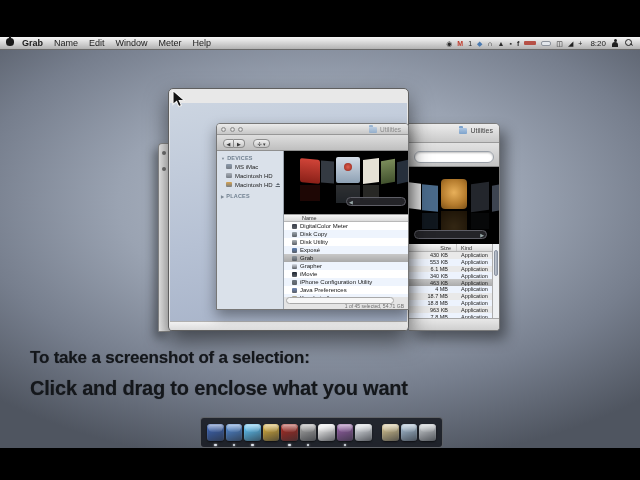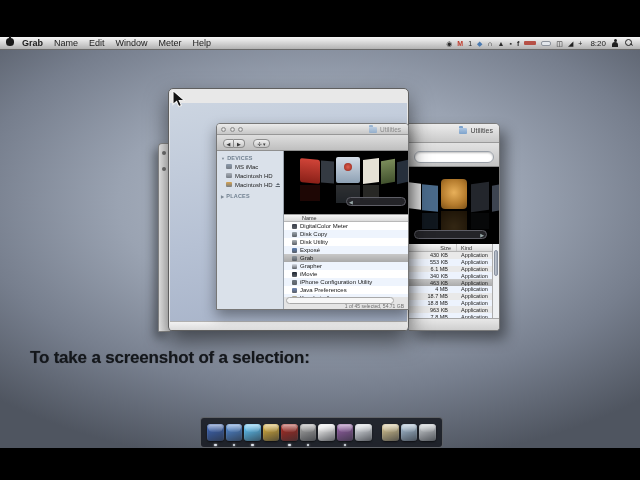--- a/index.html
+++ b/index.html
@@ -404,20 +404,21 @@
         <div class="fw-status">1 of 45 selected, 54.71 GB</div>
       </div>
     </div>
   </div>
 
   <svg class="cursor" viewBox="0 0 13 18">
     <path d="M1,0.5 L1,14.5 L4.6,11.4 L6.8,16.6 L9.4,15.4 L7.2,10.4 L12,10.2 Z" fill="#111" stroke="#f4f4f4" stroke-width="1.1"></path>
   </svg>
 
   <div class="caption line1">To take a screenshot of a selection:</div>
+  <div class="caption line2">Click and drag to enclose what you want</div>
 
   <div class="dock" id="dock">
       <div class="dock-icon" style="background: linear-gradient(160deg, rgb(58, 95, 168) 20%, rgb(42, 45, 51) 130%);">
         <div class="gloss"></div>
         <div class="dot"></div>
       </div>
       <div class="dock-icon" style="background: linear-gradient(160deg, rgb(74, 126, 194) 20%, rgb(42, 45, 51) 130%);">
         <div class="gloss"></div>
         <div class="dot"></div>
       </div>

